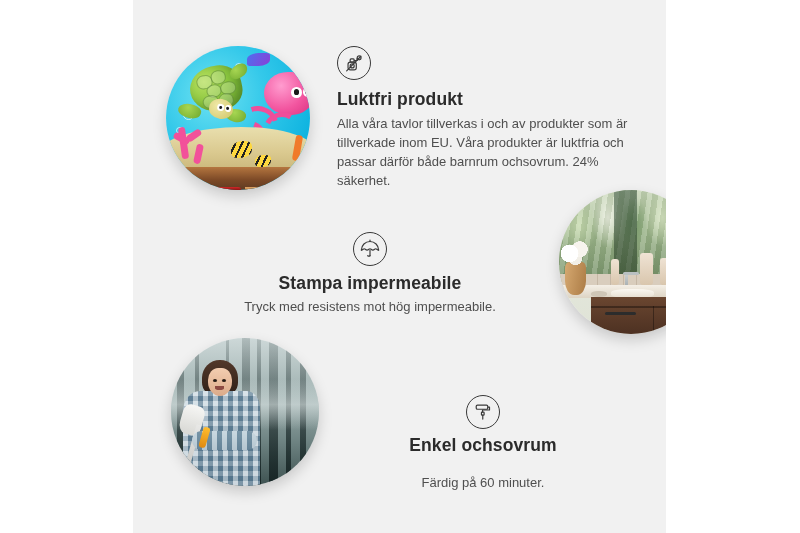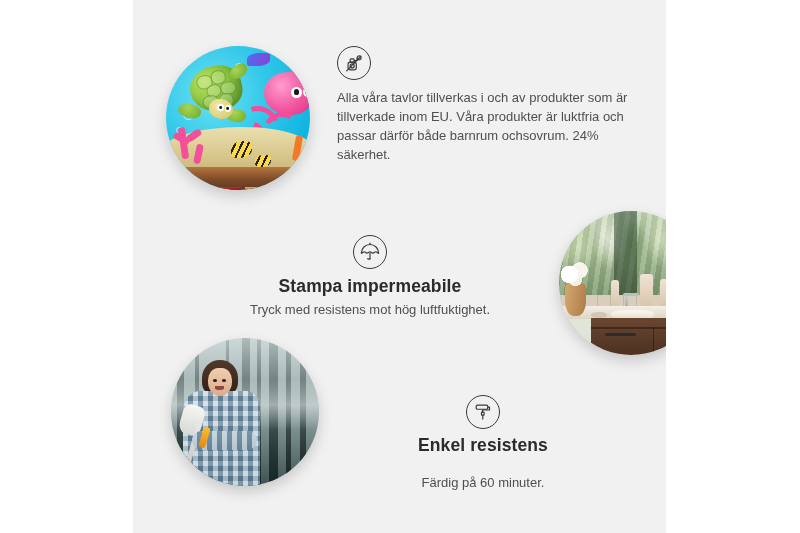--- a/index.html
+++ b/index.html
@@ -83,21 +83,21 @@
   }
   .icon-circle svg { display: block; }
 
   
   #block1 { left: 33px; top: 46px; width: 505px; }
   #block1 .photo { width: 144px; height: 144px; }
   #block1 .textcol { margin-left: 27px; padding-top: 0px; width: 300px; }
   #block1 .icon-circle { margin-bottom: 9px; }
 
   
-  #block2 { left: 72px; top: 211px; width: 502px; align-items: flex-start; }
+  #block2 { left: 72px; top: 190px; width: 502px; align-items: center; }
   #block2 .textcol {
     width: 330px;
     text-align: center;
     padding-top: 24px;
   }
   #block2 .icon-circle { margin: 0 auto 7px auto; }
   #block2 .f-title { font-size: 17.5px; }
   #block2 .f-body { font-size: 13px; margin-top: 4px; }
   #block2 .photo { width: 144px; height: 144px; margin-left: 24px; }
 
@@ -399,38 +399,39 @@
           <svg width="22" height="22" viewBox="0 0 24 24" fill="none" stroke="#3a3a3a" stroke-width="1.3" stroke-linecap="round" stroke-linejoin="round">
             <rect x="5.5" y="11" width="9" height="8.5" rx="2.4"></rect>
             <rect x="7.8" y="7.6" width="4.4" height="3.4" rx="1"></rect>
             <path d="M12.2 9.3h3.1"></path>
             <path d="M15.3 9.3v-2"></path>
             <circle cx="17.6" cy="6.4" r="2.1"></circle>
             <circle cx="10" cy="15.2" r="2.2"></circle>
             <path d="M4 20.6 19.5 4.6"></path>
           </svg>
         </div>
+        <h3 class="f-title">Luktfri produkt</h3>
         <p class="f-body">Alla våra tavlor tillverkas i och av produkter som är tillverkade inom EU. Våra produkter är luktfria och passar därför både barnrum ochsovrum. 24% säkerhet.</p>
       </div>
     </div>
 
     <div class="feature" id="block2">
 
       <div class="textcol">
         <div class="icon-circle">
           <svg width="22" height="22" viewBox="0 0 24 24" fill="none" stroke="#3a3a3a" stroke-width="1.3" stroke-linecap="round" stroke-linejoin="round">
             <path d="M2.6 13.2a9.4 9.4 0 0 1 18.8 0"></path>
             <path d="M2.6 13.2c1.6 0 2.1-1.5 3.1-1.5s1.5 1.5 3.1 1.5 2.1-1.5 3.2-1.5 1.5 1.5 3.1 1.5 2.1-1.5 3.1-1.5 1.6 1.5 3.2 1.5"></path>
             <path d="M12 13.2v6.1"></path>
             <path d="M12 19.3a1.9 1.9 0 0 1-2.5 0"></path>
             <path d="M12 3.8V2.3"></path>
           </svg>
         </div>
         <h3 class="f-title">Stampa impermeabile</h3>
-        <p class="f-body">Tryck med resistens mot hög luftfuktighet.</p>
+        <p class="f-body">Tryck med resistens mot hög impermeabile.</p>
       </div>
 
       <div class="photo bath-bg">
         <div class="scene">
           <div class="leafwall"></div>
           <div class="wall-dark"></div>
           <div class="backsplash"></div>
           <div class="bottle" style="left:56%;top:44%;width:9%;height:22%;"></div>
           <div class="bottle" style="left:70%;top:47%;width:7%;height:19%;"></div>
           <div class="bottle" style="left:36%;top:48%;width:6%;height:18%;"></div>
@@ -479,19 +480,19 @@
 
       <div class="textcol">
         <div class="icon-circle">
           <svg width="22" height="22" viewBox="0 0 24 24" fill="none" stroke="#3a3a3a" stroke-width="1.3" stroke-linecap="round" stroke-linejoin="round">
             <rect x="4.6" y="4.4" width="12.6" height="4.6" rx="1.4"></rect>
             <path d="M17.2 6.7h1.9v3.1h-7.6v2.1"></path>
             <rect x="10.3" y="12.1" width="2.9" height="3.3" rx="0.7"></rect>
             <path d="M11.75 15.4v4.3"></path>
           </svg>
         </div>
-        <h3 class="f-title">Enkel resistens</h3>
+        <h3 class="f-title">Enkel ochsovrum</h3>
         <p class="f-body">Färdig på 60 minuter.</p>
       </div>
     </div>
 
   </div>
 </div>
 
 </body></html>

